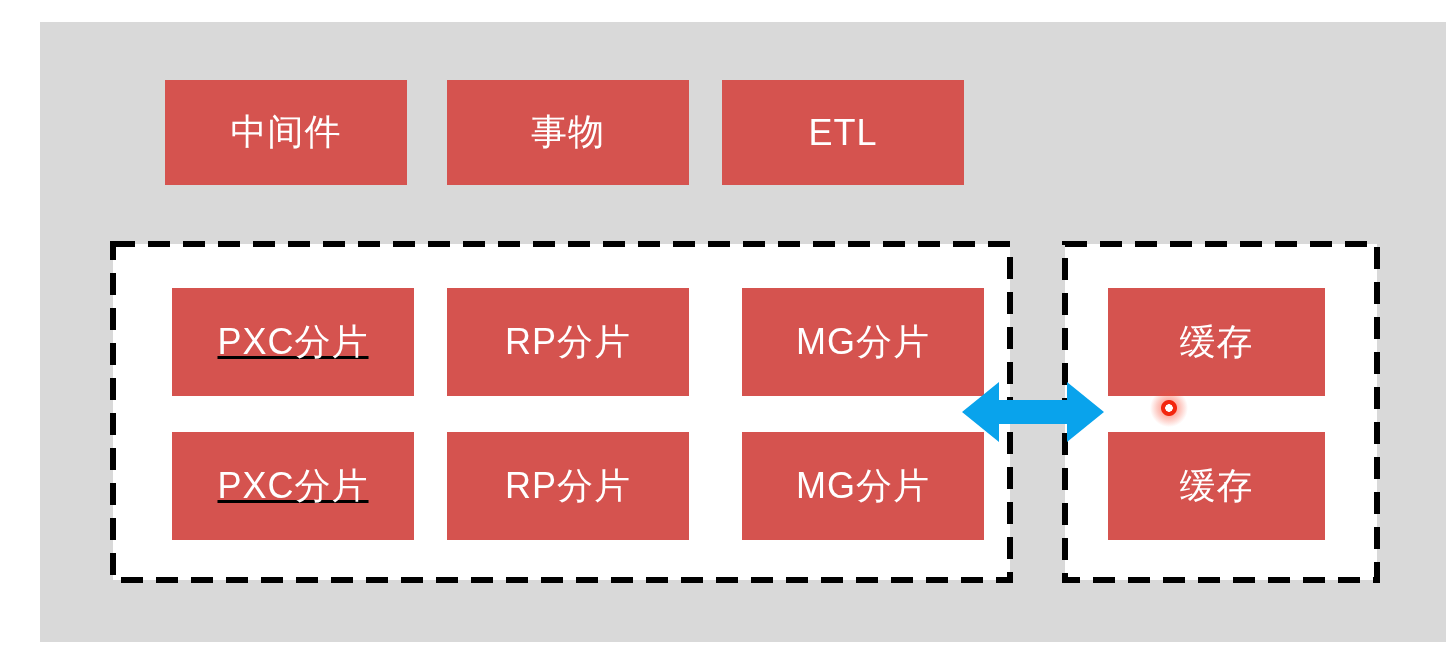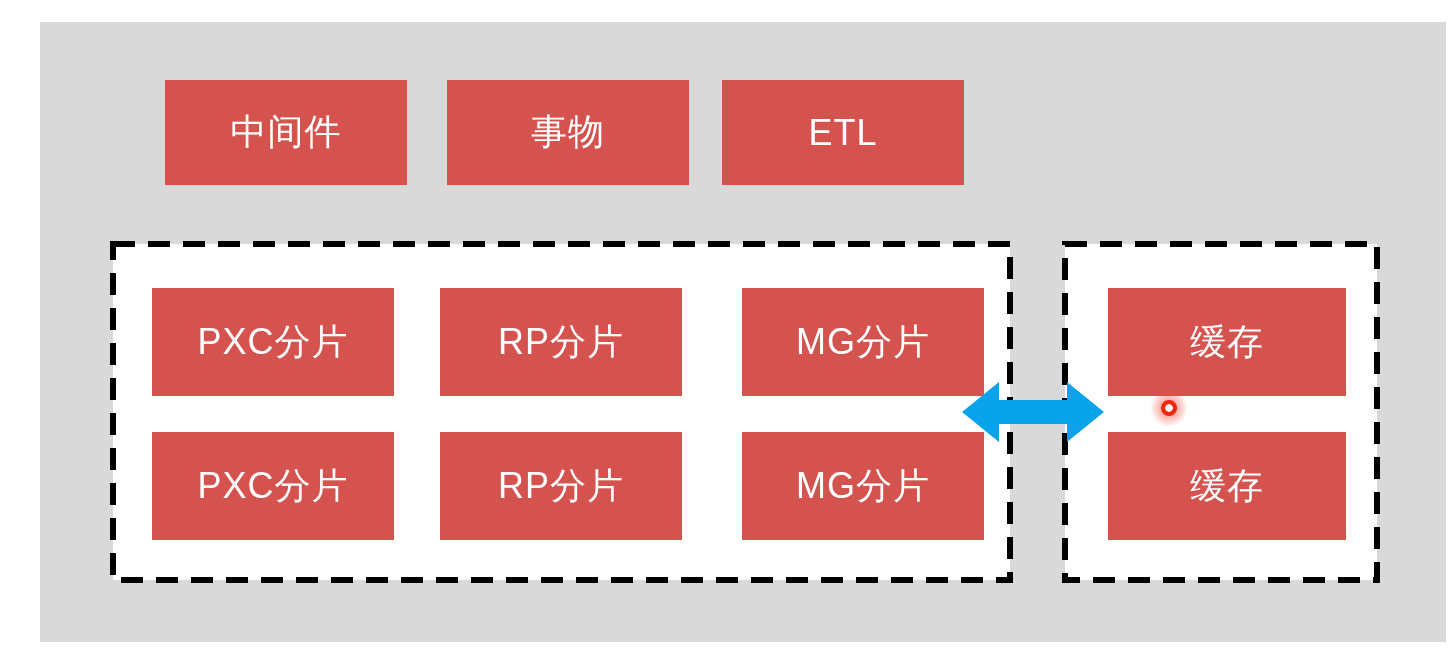--- a/index.html
+++ b/index.html
@@ -51,24 +51,24 @@
   .hdr1 { left: 165px; }
   .hdr2 { left: 447px; }
   .hdr3 { left: 722px; }
 
   
   .shard-cluster { left: 110px; width: 903px; }
   .cache-cluster { left: 1062px; width: 318px; }
   .row0 { top: 47px; }
   .row1 { top: 191px; }
   .gridnode { width: 242px; height: 108px; }
-  .col0 { left: 42px; }
-  .col1 { left: 330px; }
+  .col0 { left: 62px; text-decoration: underline; }
+  .col1 { left: 337px; }
   .col2 { left: 632px; }
-  .cachenode { left: 46px; width: 238px; height: 108px; }
+  .cachenode { left: 46px; width: 217px; height: 108px; }
 
   .arrow {
     position: absolute;
     left: 961px; top: 381px;
     width: 144px; height: 62px;
   }
   .laser {
     position: absolute;
     left: 1149px; top: 388px;
     width: 40px; height: 40px;

